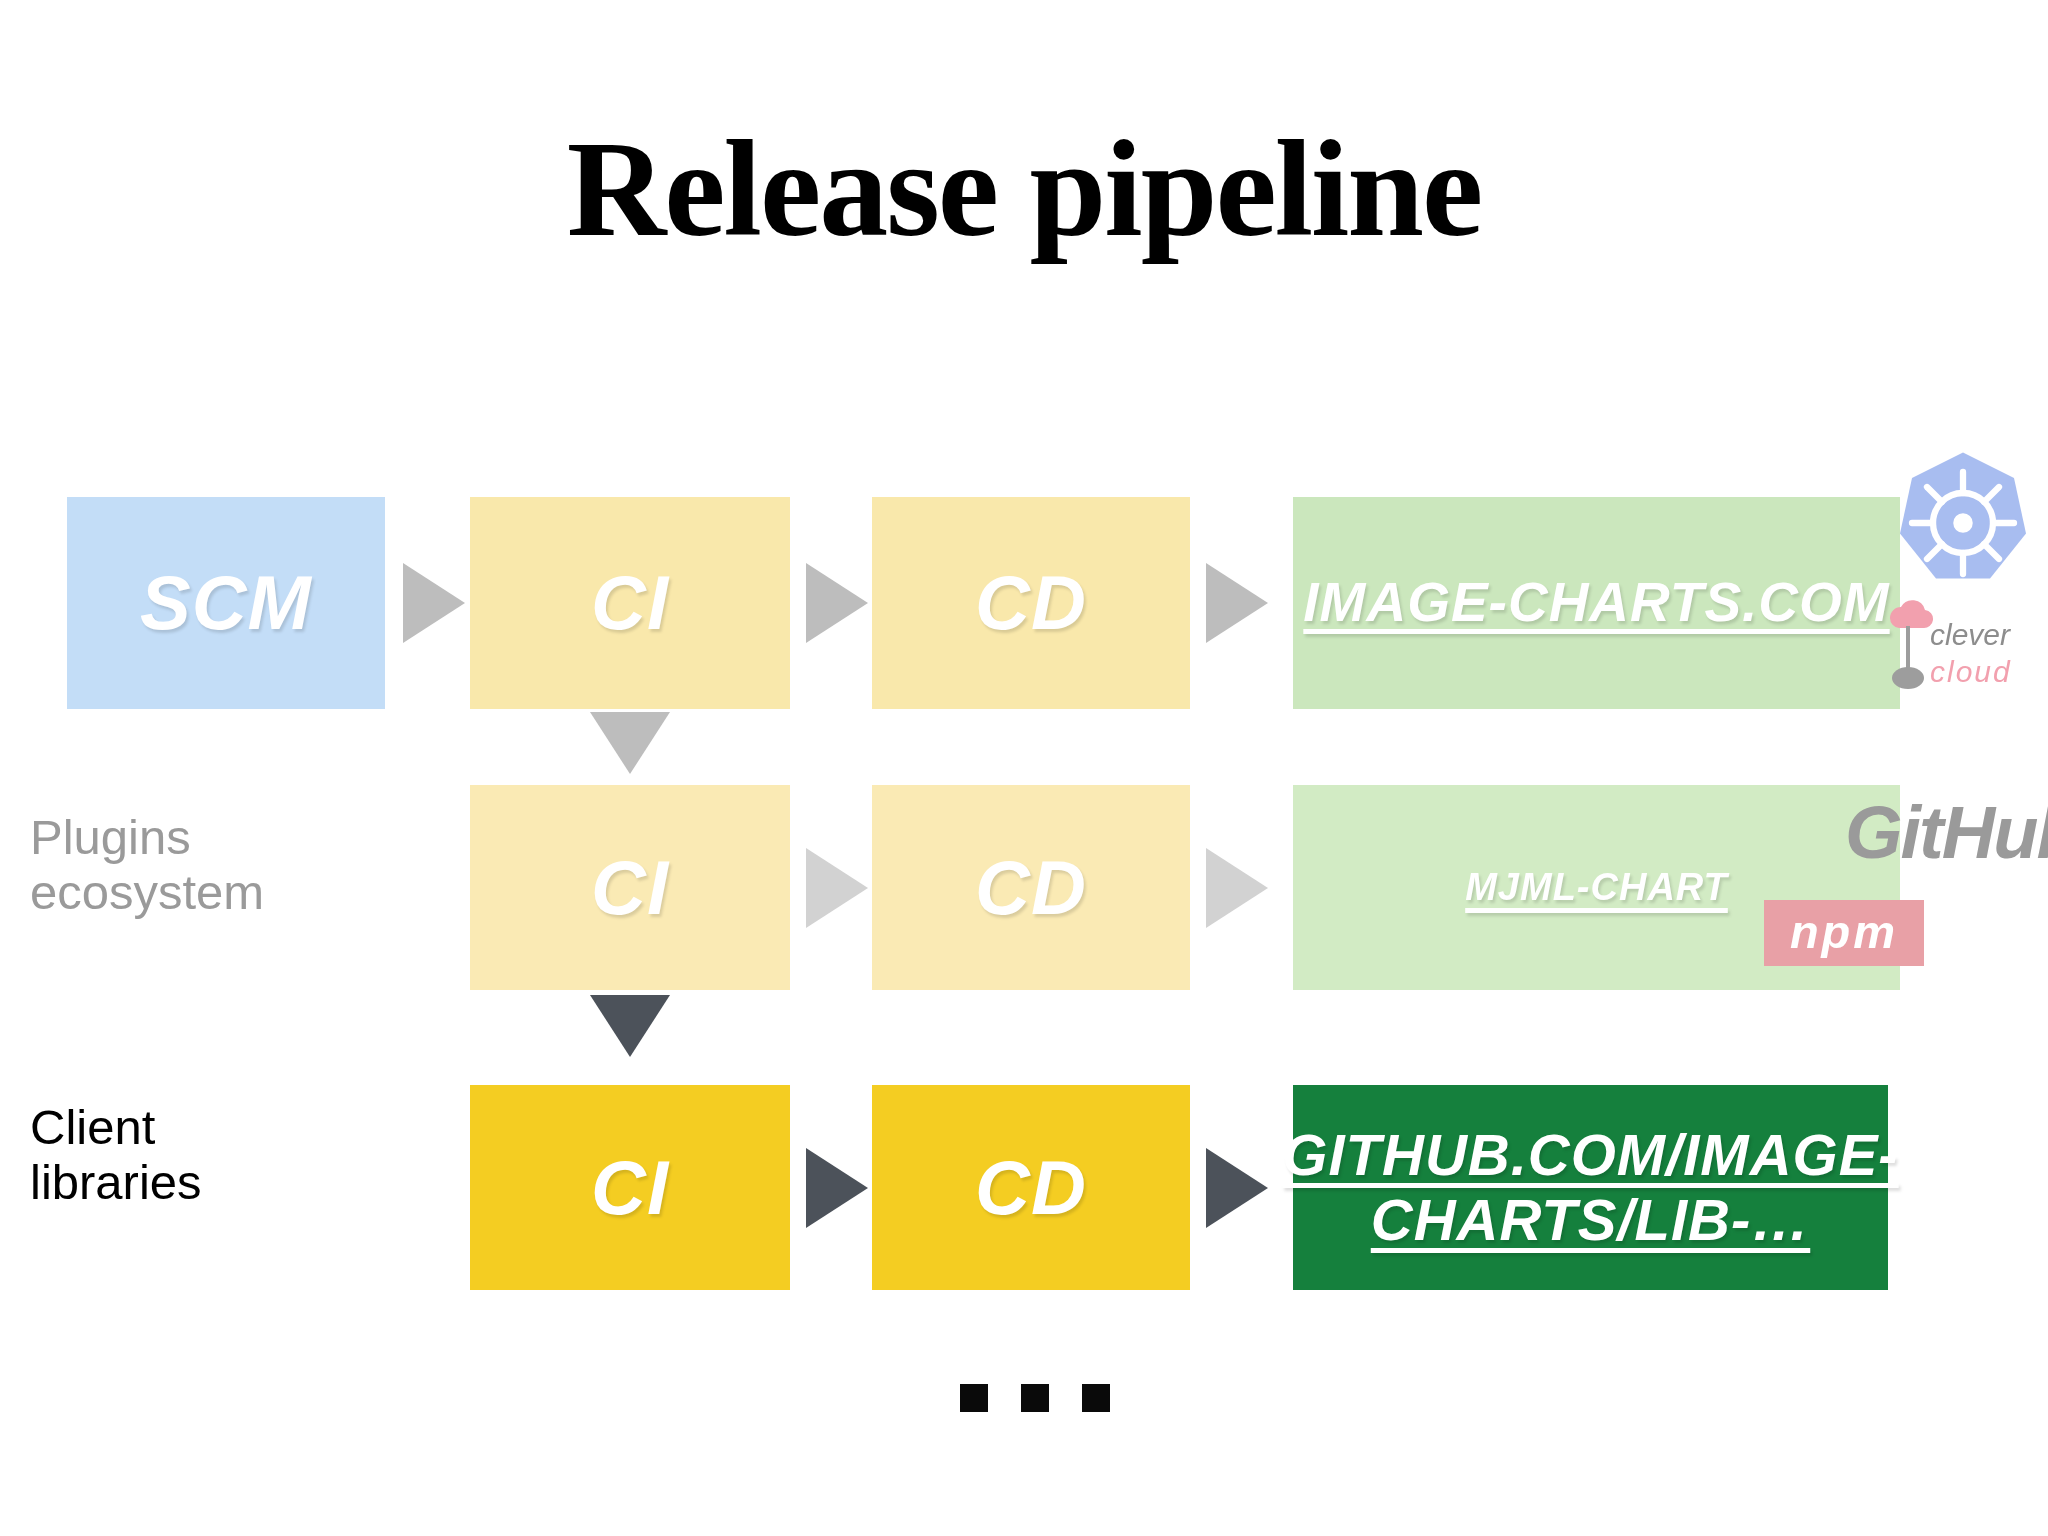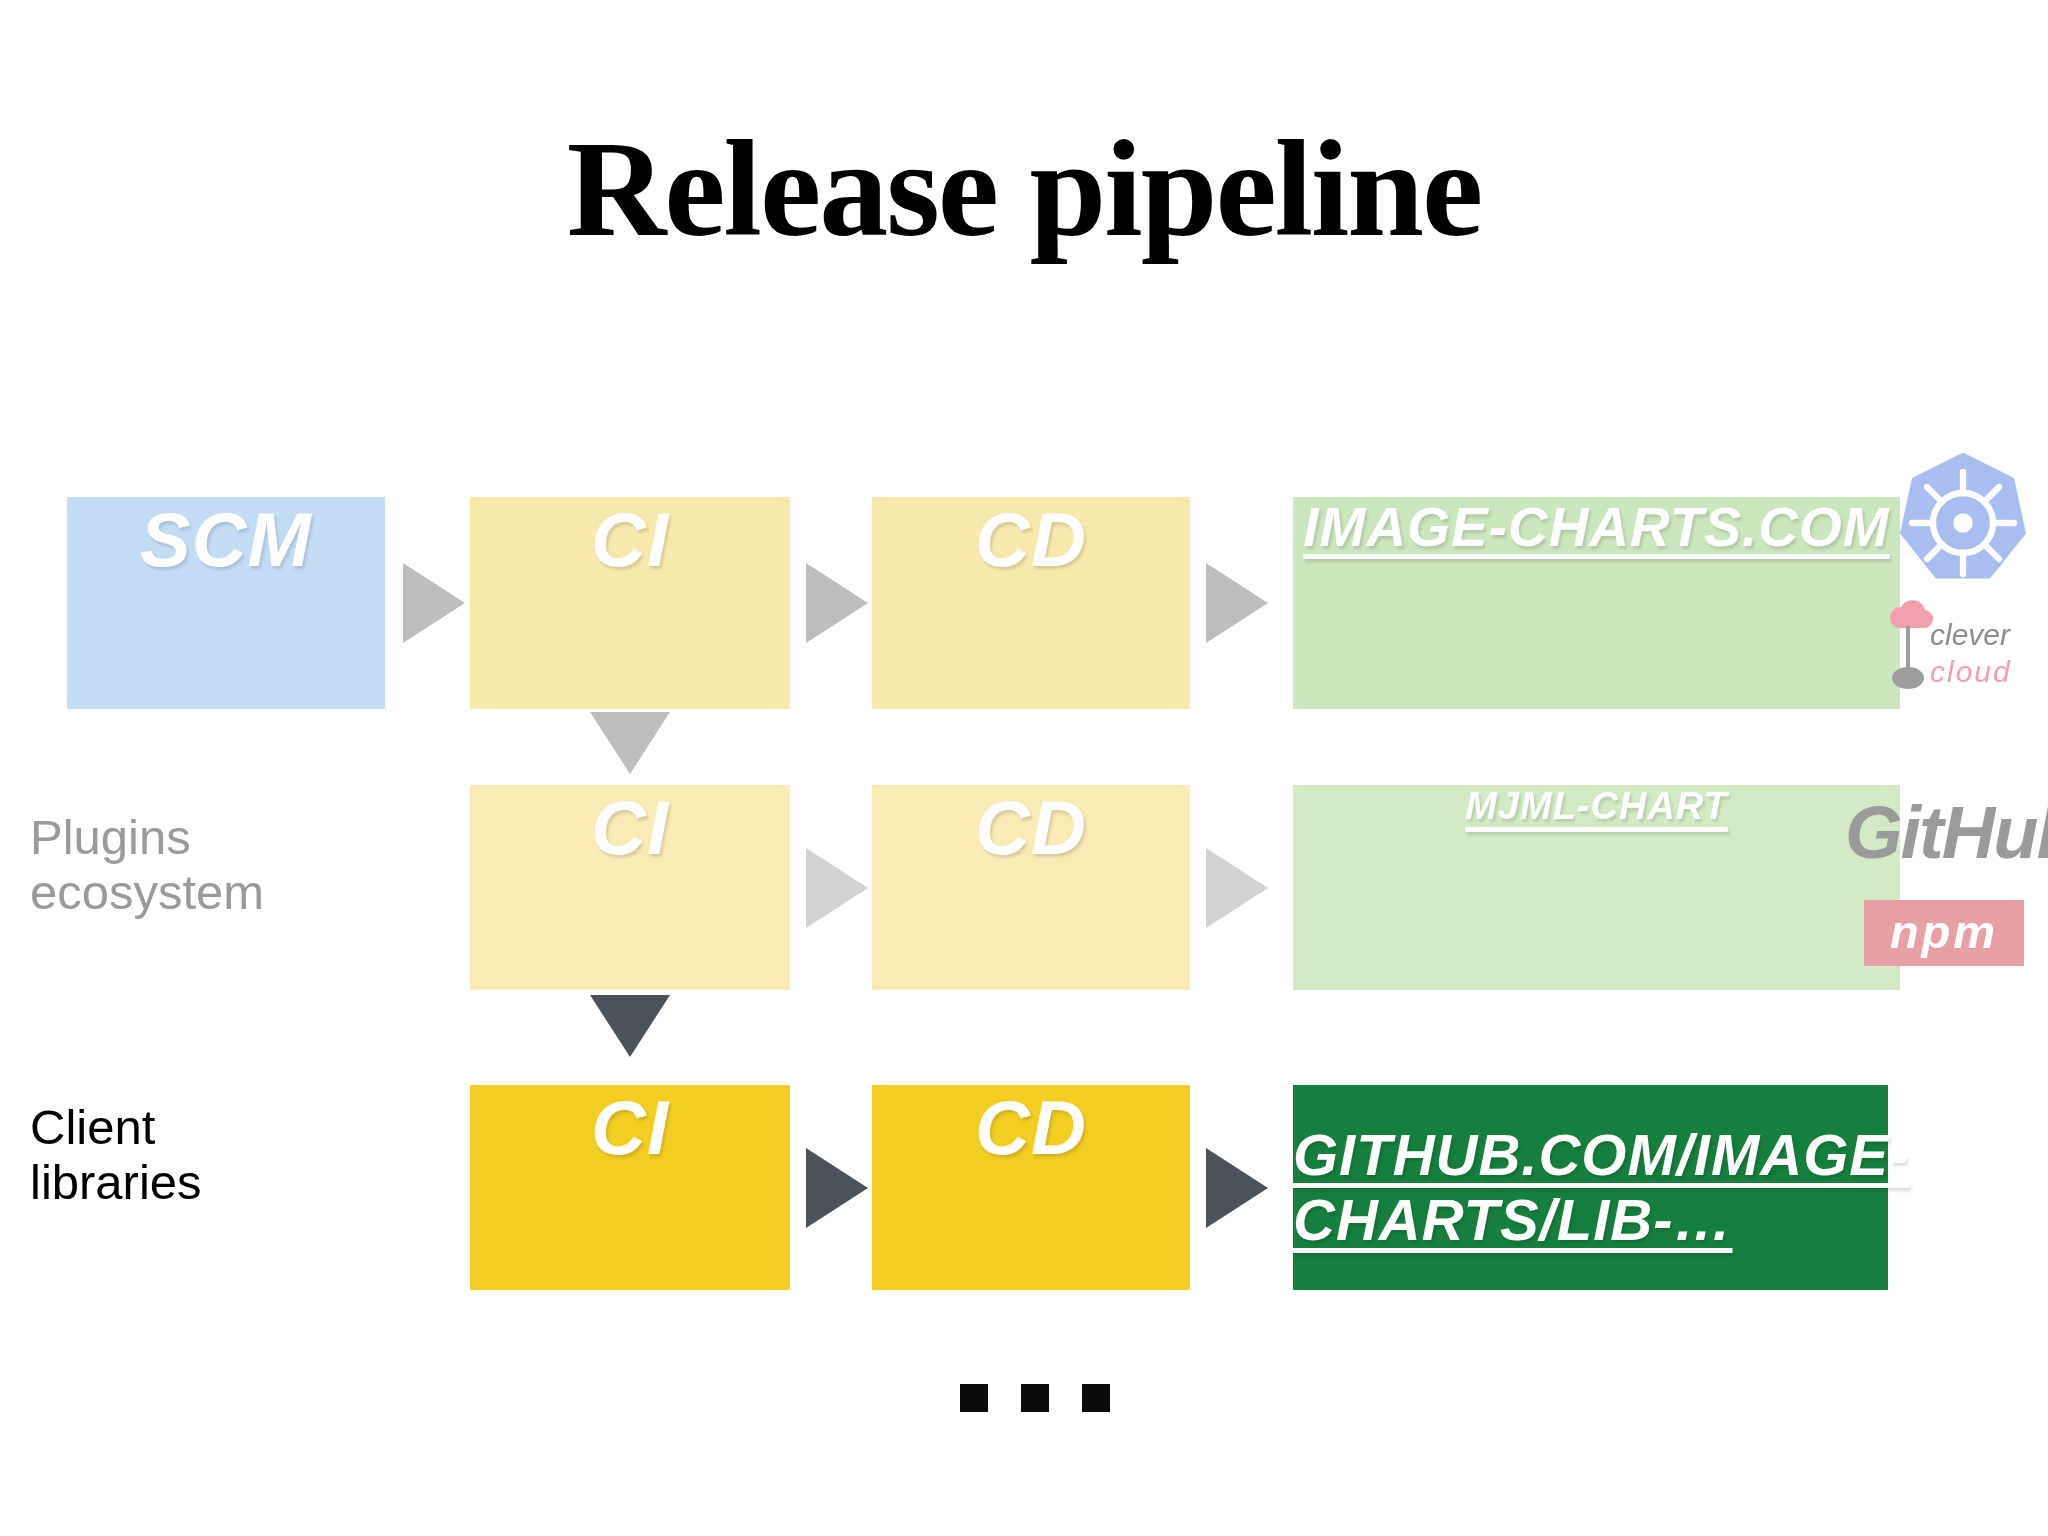--- a/index.html
+++ b/index.html
@@ -56,21 +56,21 @@
     left: 30px;
     top: 1100px;
     width: 390px;
     color: #000000;
   }
 
   
   .box {
     position: absolute;
     display: flex;
-    align-items: flex-start;
+    align-items: center;
     justify-content: center;
     box-sizing: border-box;
   }
   .box-label {
     font-family: "Liberation Sans", sans-serif;
     color: #ffffff;
     font-style: italic;
     font-weight: bold;
     text-align: center;
     text-shadow: 2px 3px 3px rgba(0,0,0,0.13);
@@ -117,21 +117,21 @@
   .github-logo {
     left: 1845px; top: 790px;
     font-family: "Liberation Sans", sans-serif;
     font-weight: bold;
     font-size: 74px;
     color: #9a9a9a;
     letter-spacing: -2px;
     white-space: nowrap;
   }
   .npm-logo {
-    left: 1864px; top: 900px;
+    left: 1764px; top: 900px;
     width: 160px; height: 66px;
     background: #e8a0a6;
     display: flex;
     align-items: center;
     justify-content: center;
   }
   .npm-inner {
     font-family: "Liberation Sans", sans-serif;
     font-weight: bold;
     font-size: 47px;

